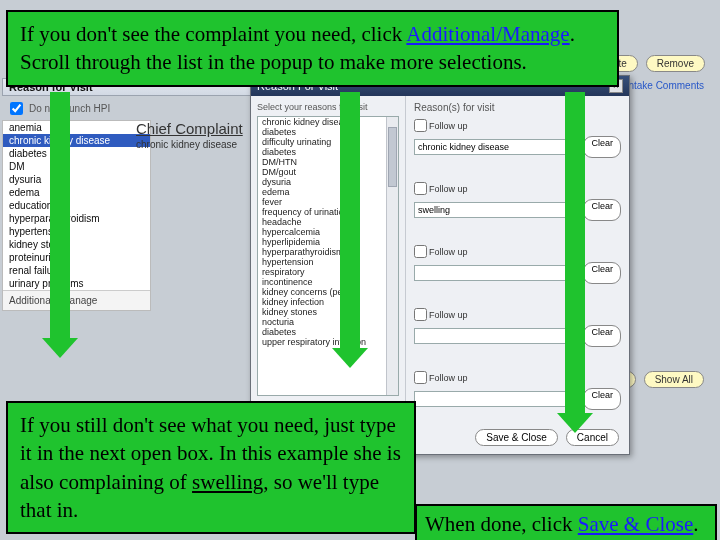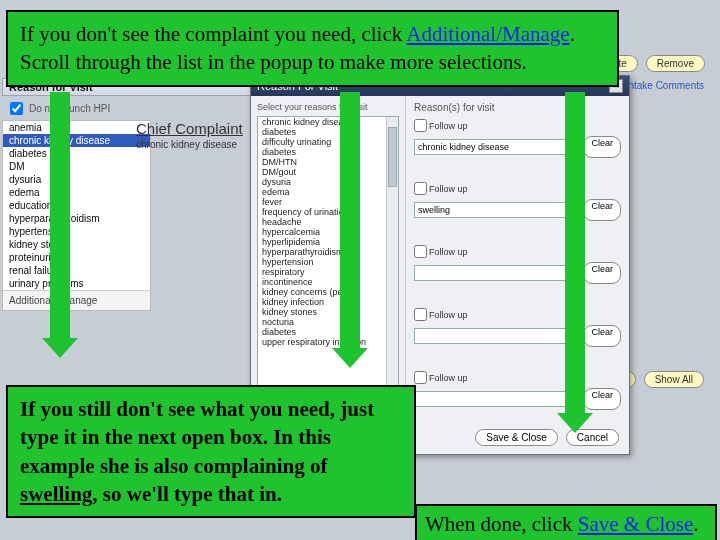--- a/index.html
+++ b/index.html
@@ -19,21 +19,21 @@
     padding: 8px 12px;
     font-family: Georgia, 'Times New Roman', serif;
     font-size: 21px;
     line-height: 1.35;
     color: #000;
     z-index: 50;
   }
   .callout .underline { text-decoration: underline; }
   .callout .link { color: #1a1aff; text-decoration: underline; }
   .callout1 { left: 6px; top: 10px; width: 613px; }
-  .callout2 { left: 6px; top: 385px; width: 410px; font-weight: bold; }
+  .callout2 { left: 6px; top: 401px; width: 410px; }
   .callout3 { left: 415px; top: 504px; width: 302px; padding: 4px 8px; }
 
   
   .arrow {
     position: absolute;
     background: #1fc32e;
     z-index: 40;
   }
   .arrow.v { width: 20px; }
   .arrow.v::after {

